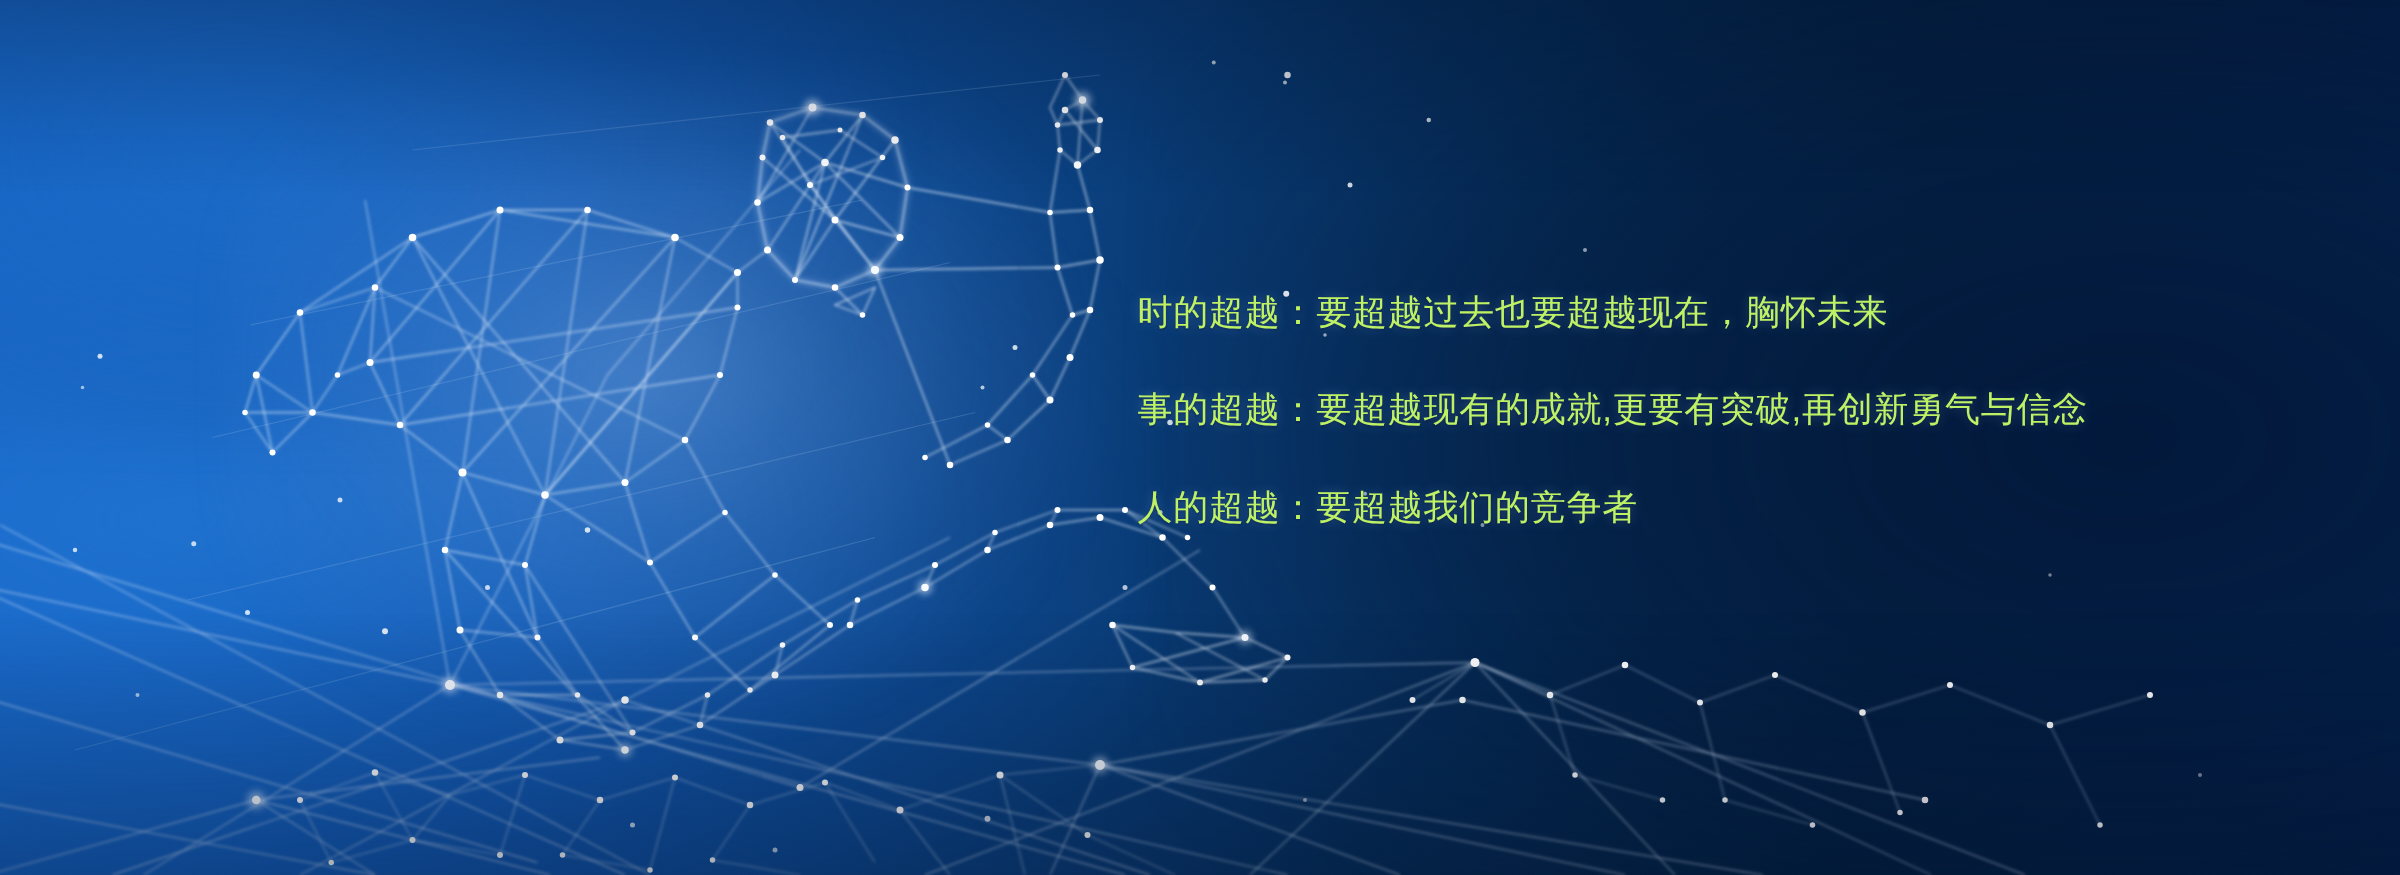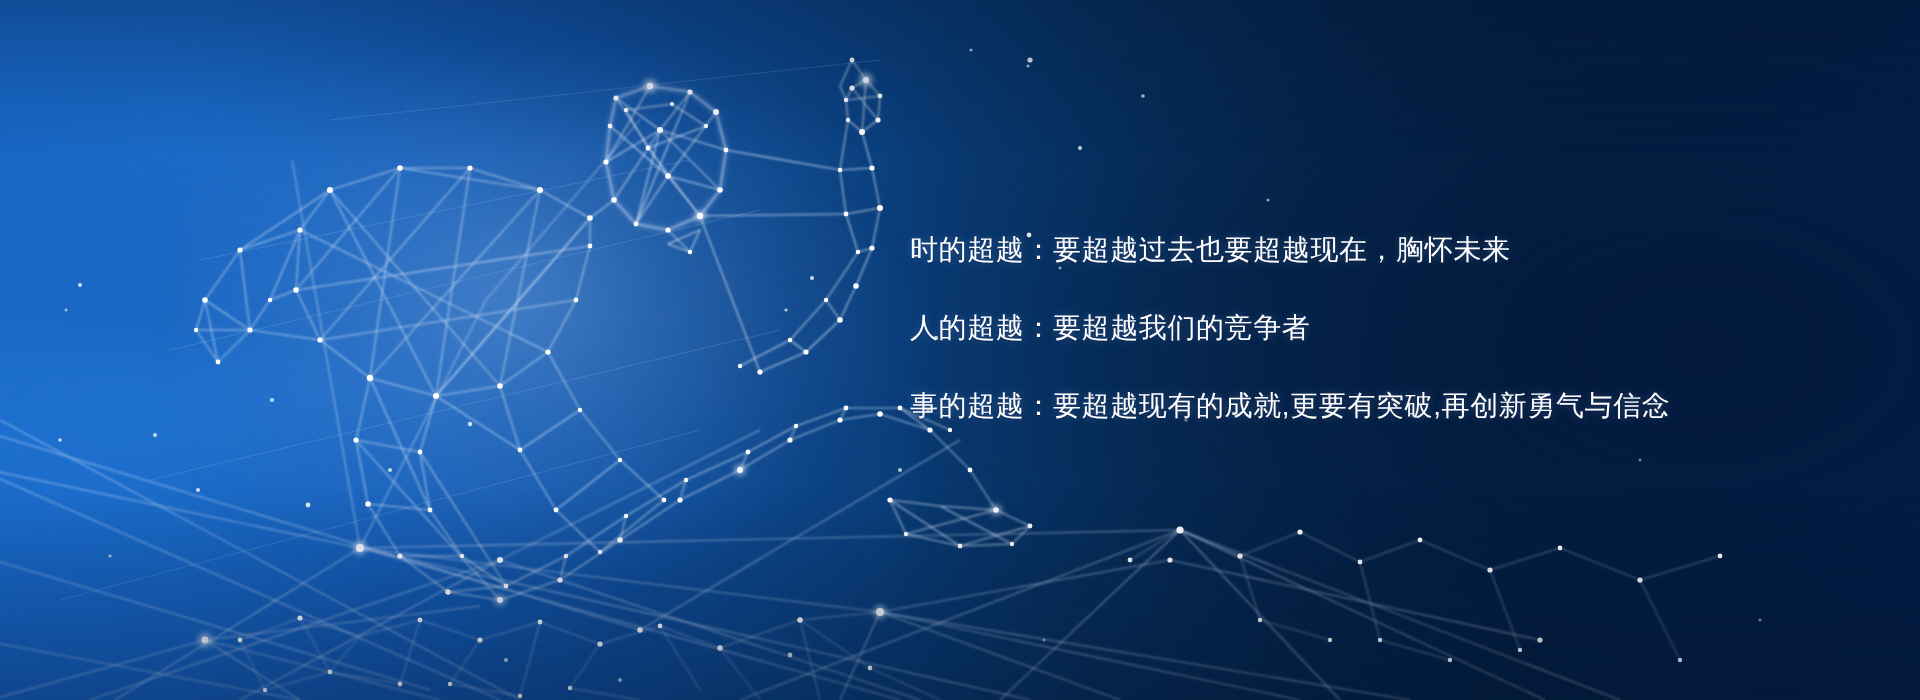--- a/index.html
+++ b/index.html
@@ -94,21 +94,21 @@
   }
 
   
   .text-block{
     position:absolute;
     left:910px;
     top:236px;
     width:900px;
   }
   .text-line{
-    color:#ffffff;
+    color:#bef264;
     font-size:28px;
     line-height:1;
     letter-spacing:.6px;
     white-space:nowrap;
     text-shadow:0 0 9px rgba(150,195,255,.30), 0 1px 2px rgba(0,20,60,.55);
     font-weight:400;
   }
   .text-line + .text-line{margin-top:50px;}
 </style>
 </head>
@@ -497,17 +497,17 @@
         <circle cx="996" cy="510" r="8" fill="url(#nodeG)" opacity=".55"></circle>
         <circle cx="700" cy="216" r="8" fill="url(#nodeG)" opacity=".6"></circle>
       </g>
     </svg>
   </div>
 
   <div class="bg-vignette"></div>
 
   <div class="text-block">
     <div class="text-line">时的超越：要超越过去也要超越现在，胸怀未来</div>
+    <div class="text-line">事的超越：要超越现有的成就,更要有突破,再创新勇气与信念</div>
     <div class="text-line">人的超越：要超越我们的竞争者</div>
-    <div class="text-line">事的超越：要超越现有的成就,更要有突破,再创新勇气与信念</div>
   </div>
 
 </div>
 
 </body></html>

